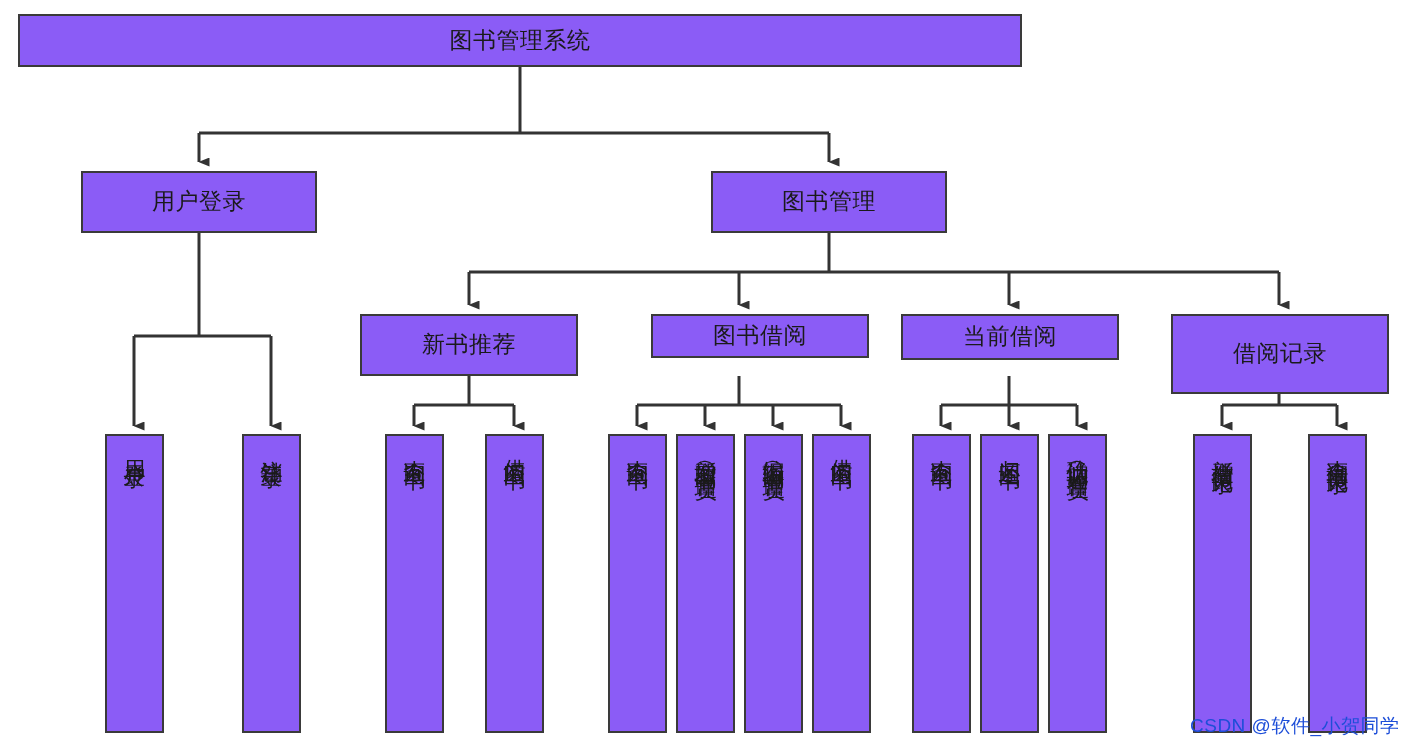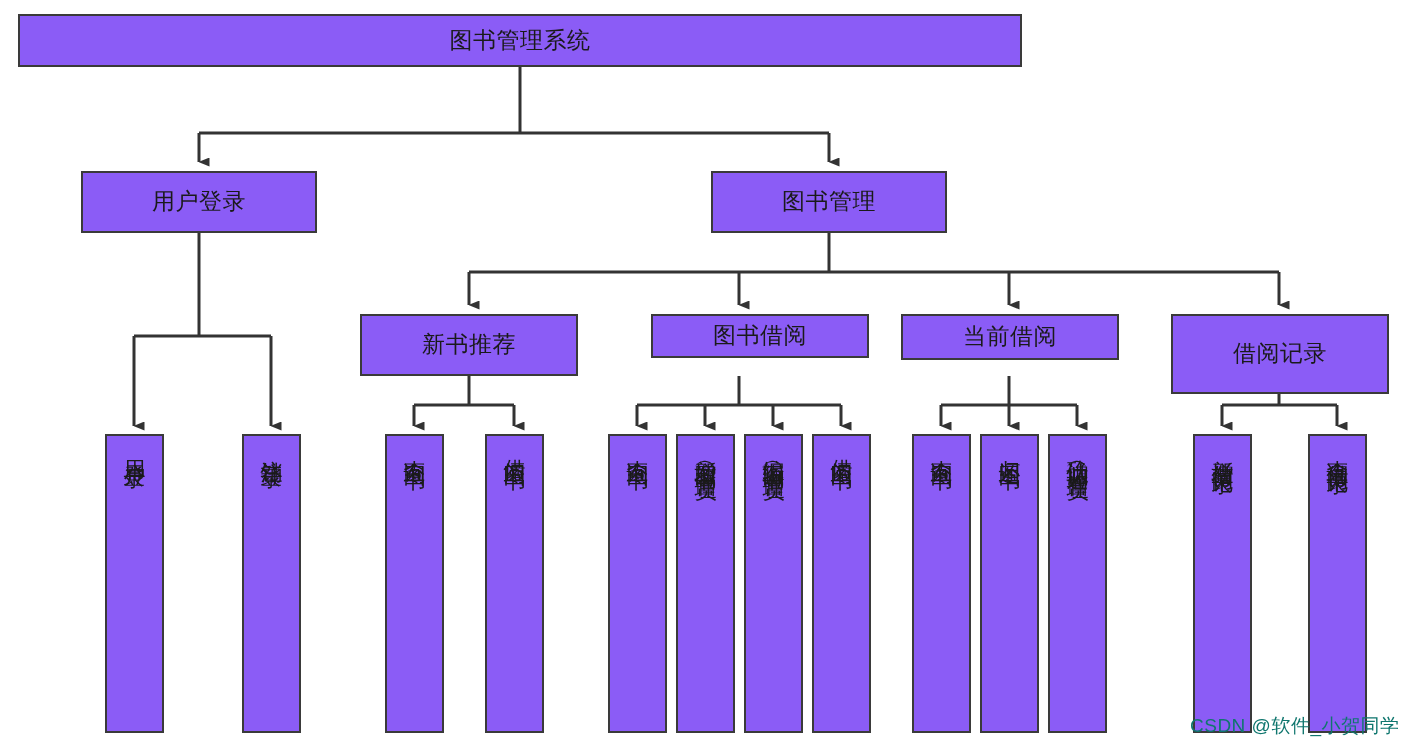--- a/index.html
+++ b/index.html
@@ -51,21 +51,21 @@
   .node.vert .label {
     writing-mode: vertical-rl;
     text-orientation: upright;
     font-size: 22px;
     letter-spacing: 3px;
     line-height: 1;
   }
   .watermark {
     position: absolute;
     font-size: 19px;
-    color: #0f766e;
+    color: #1d4ed8;
     white-space: nowrap;
     letter-spacing: 0.5px;
     pointer-events: none;
   }
 </style>
 </head>
 <body>
 
 <div id="canvas">
 

